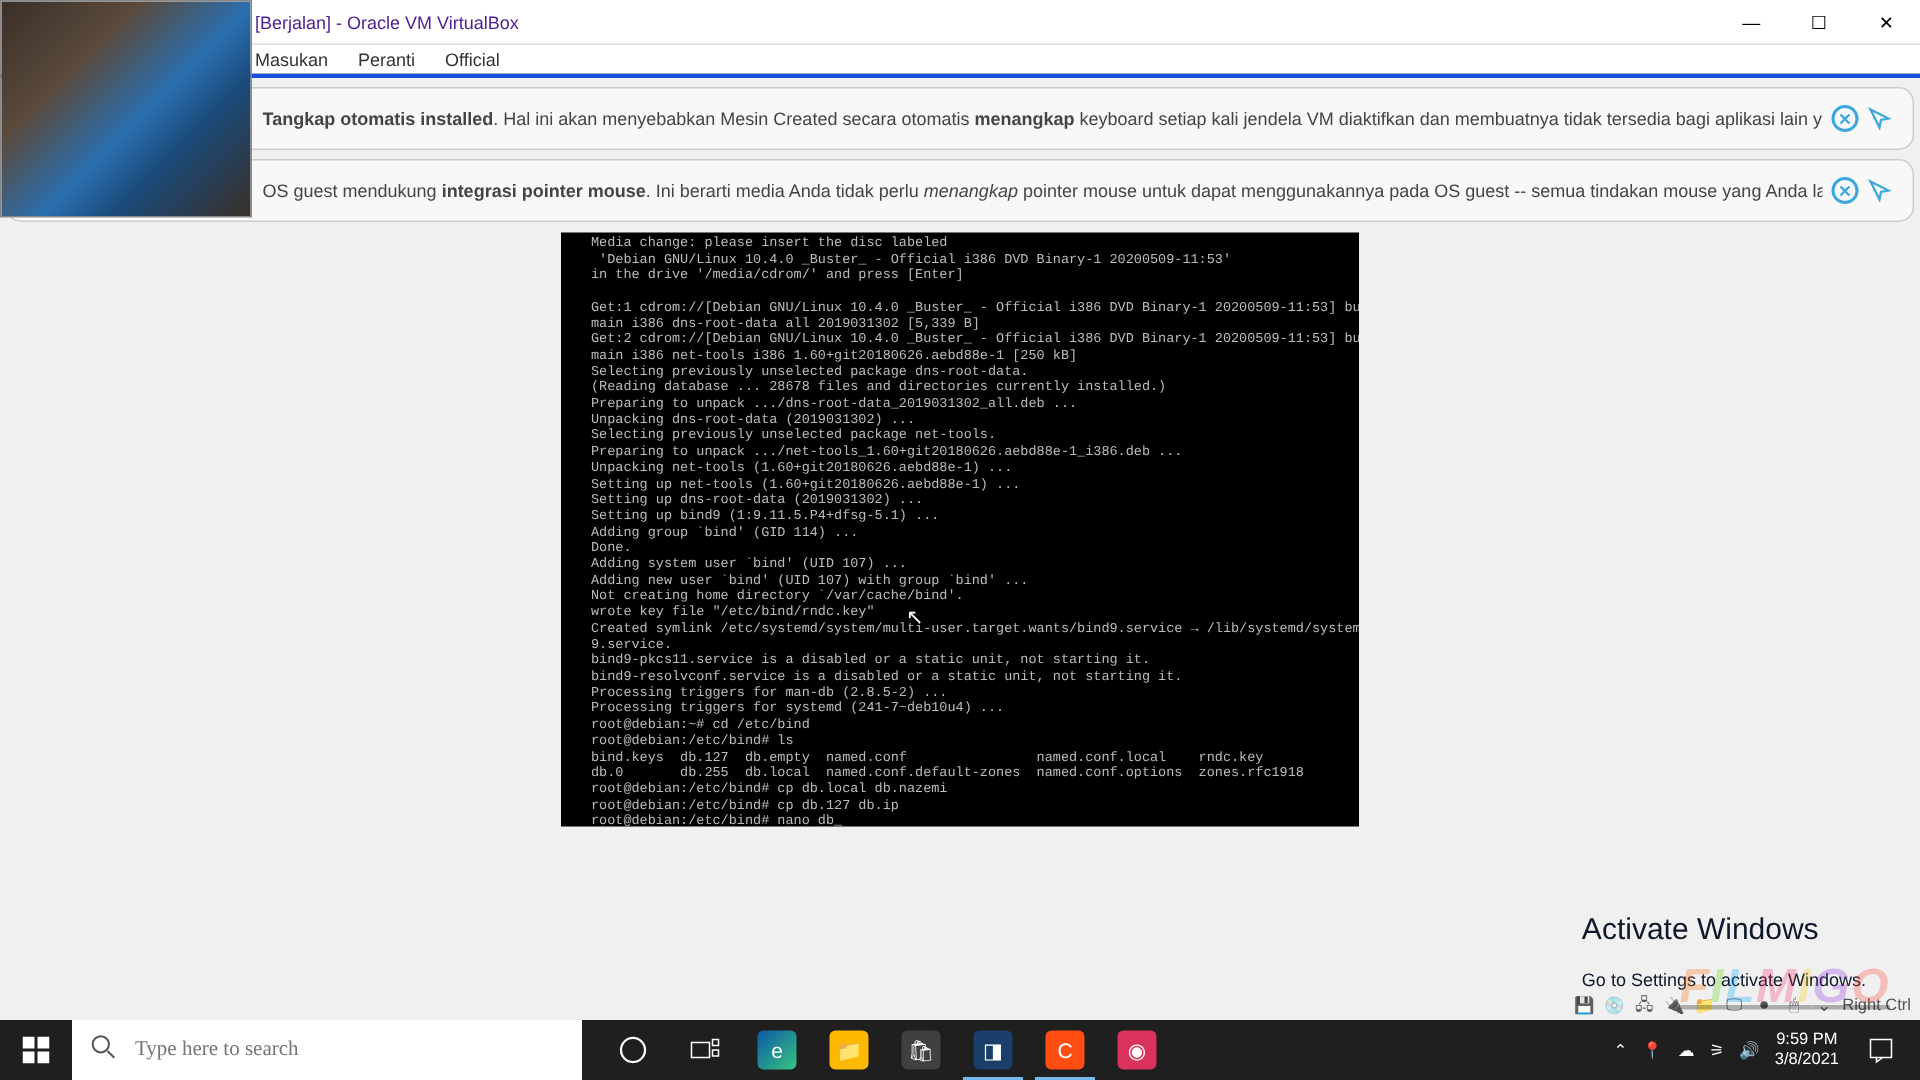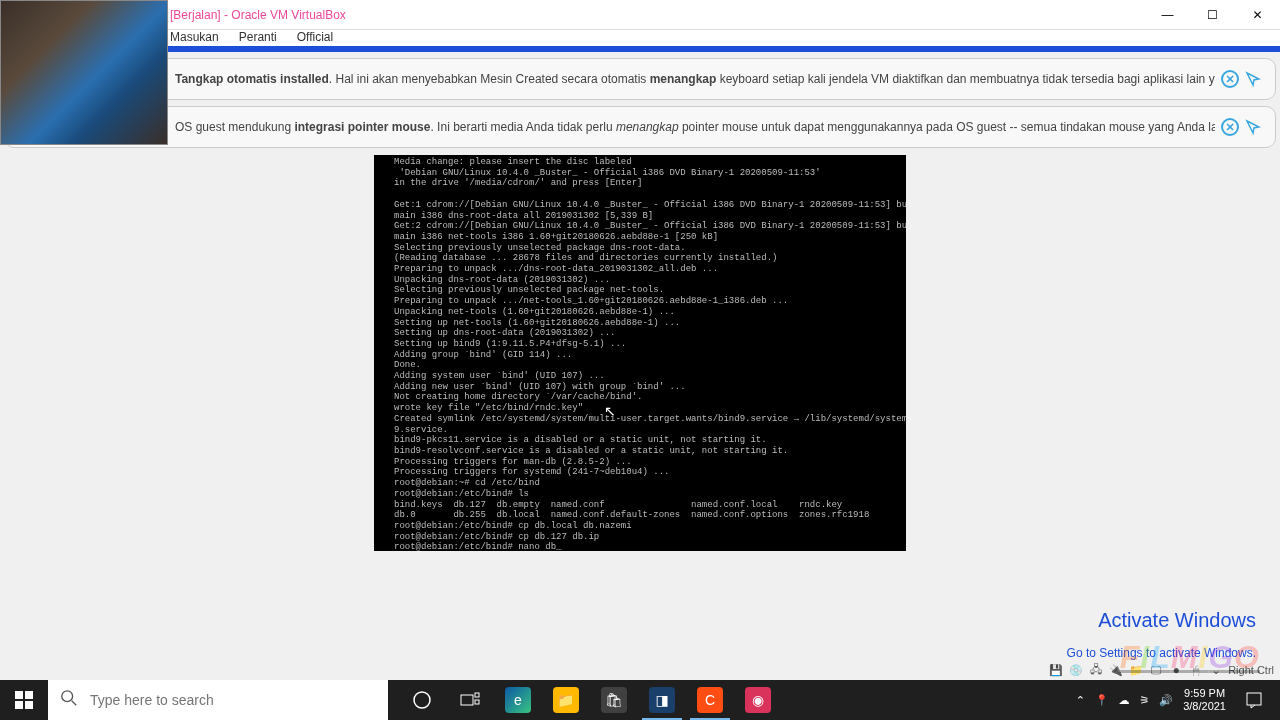--- a/index.html
+++ b/index.html
@@ -1,51 +1,51 @@
 <!DOCTYPE html>
 <html><head>
 <meta charset="utf-8">
 <style>
 * { margin: 0; padding: 0; box-sizing: border-box; font-family: "Segoe UI", Tahoma, sans-serif; }
 body { width: 1280px; height: 720px; background: #f0f0f0; overflow: hidden; position: relative; }
 
 .title-bar { height: 30px; background: #fff; display: flex; align-items: center; padding-left: 170px; border-bottom: 1px solid #ddd; }
-.title-text { font-size: 12px; color: #ec4899; flex: 1; }
+.title-text { font-size: 12px; color: #4c1d95; flex: 1; }
 .win-controls { display: flex; }
 .win-btn { width: 45px; height: 30px; display: flex; align-items: center; justify-content: center; font-size: 12px; cursor: pointer; }
 
-.menu-bar { height: 22px; background: #fff; display: flex; align-items: flex-start; padding-left: 170px; gap: 20px; font-size: 12px; border-bottom: 6px solid #1d4ed8; }
+.menu-bar { height: 22px; background: #fff; display: flex; align-items: center; padding-left: 170px; gap: 20px; font-size: 12px; border-bottom: 3px solid #1d4ed8; }
 .menu-item { color: #333; cursor: pointer; }
 
 .webcam { position: absolute; top: 0; left: 0; width: 168px; height: 145px; background: linear-gradient(135deg,#3a2f28 0%,#5a4a3c 30%,#2a6fb0 55%,#1a4a7a 70%,#3a2f28 100%); border: 1px solid #888; z-index: 50; }
 
 .info-bar { margin: 6px 4px; background: #f8f8f8; border: 1px solid #ccc; border-radius: 10px; padding: 10px 12px; font-size: 12px; color: #444; display: flex; align-items: center; position: relative; padding-left: 170px; }
 .info-bar:first-of-type { margin-top: 4px; }
 .info-text { flex: 1; line-height: 1.4; overflow: hidden; white-space: nowrap; text-overflow: clip; }
 .info-close { width: 18px; height: 18px; border-radius: 50%; border: 2px solid #3ba7e0; color: #3ba7e0; display: flex; align-items: center; justify-content: center; font-size: 11px; font-weight: bold; margin-left: 6px; cursor: pointer; }
 .info-arrow { width: 20px; height: 20px; margin-left: 4px; display:flex;align-items:center;justify-content:center;}
 .info-arrow svg{width:16px;height:16px;}
 
 .vm-screen { position: absolute; left: 374px; top: 155px; width: 532px; height: 396px; background: #000; padding: 2px 20px; font-family: "Courier New", monospace; font-size: 9px; line-height: 10.7px; color: #bbb; white-space: pre; overflow: hidden; }
 .cursor-arrow { position:absolute; left:604px; top:403px; color:#fff; font-size:14px; z-index:60; pointer-events:none;}
 
-.activate { position: absolute; right: 24px; bottom: 60px; color: #1d4ed8; text-align: right; }
+.activate { position: absolute; right: 36px; bottom: 60px; color: #0f172a; text-align: left; }
 .activate-title { font-size: 20px; font-weight: 400; }
 .activate-sub { font-size: 12px; margin-top: 14px; }
 
 .vb-status { position: absolute; right: 6px; bottom: 42px; display: flex; gap: 4px; align-items: center; font-size: 11px; color: #555; }
 .vb-icon { width: 16px; height: 16px; display:flex; align-items:center; justify-content:center; }
 
 .watermark { position: absolute; right: 20px; bottom: 44px; font-size: 32px; font-weight: 800; letter-spacing: 1px; opacity: 0.28; font-style: italic; z-index: 5; text-decoration: underline; }
 .wm-f{color:#ff6600}.wm-i{color:#55d400}.wm-l{color:#00a2ff}.wm-m{color:#ff2a6d}.wm-ii{color:#ffcc00}.wm-g{color:#8a2be2}.wm-o{color:#ff3b30}
 
 .taskbar { position: absolute; bottom: 0; left: 0; right: 0; height: 40px; background: #1f1f1f; display: flex; align-items: center; color: #fff; }
 .start { width: 48px; height: 40px; display:flex;align-items:center;justify-content:center; cursor:pointer;}
 .search { flex: 0 0 340px; height: 40px; background: #fff; display: flex; align-items: center; padding: 0 12px; gap: 12px; color: #555; }
-.search input { border: none; outline: none; font-size: 14px; flex: 1; color: #14532d; background: transparent; }
+.search input { border: none; outline: none; font-size: 14px; flex: 1; color: #14532d; background: transparent; font-family: Liberation Serif, serif; }
 .tb-icons { display:flex; align-items:center; margin-left: 10px;}
 .tb-icon { width: 48px; height: 40px; display:flex; align-items:center; justify-content:center; cursor:pointer; position:relative;}
 .tb-icon.active::after{content:"";position:absolute;bottom:0;left:4px;right:4px;height:2px;background:#76b9ed}
 .app-sq{width:26px;height:26px;border-radius:4px;display:flex;align-items:center;justify-content:center;font-size:14px;color:#fff}
 .tray { margin-left: auto; display:flex; align-items:center; padding-right: 8px; gap: 10px; font-size: 11px; color:#fff;}
 .tray-icon{display:flex;align-items:center;justify-content:center;}
 .tray-time{ text-align:center; line-height:1.2; }
 .notif{width:36px;height:40px;display:flex;align-items:center;justify-content:center;cursor:pointer}
 </style>
 </head>

